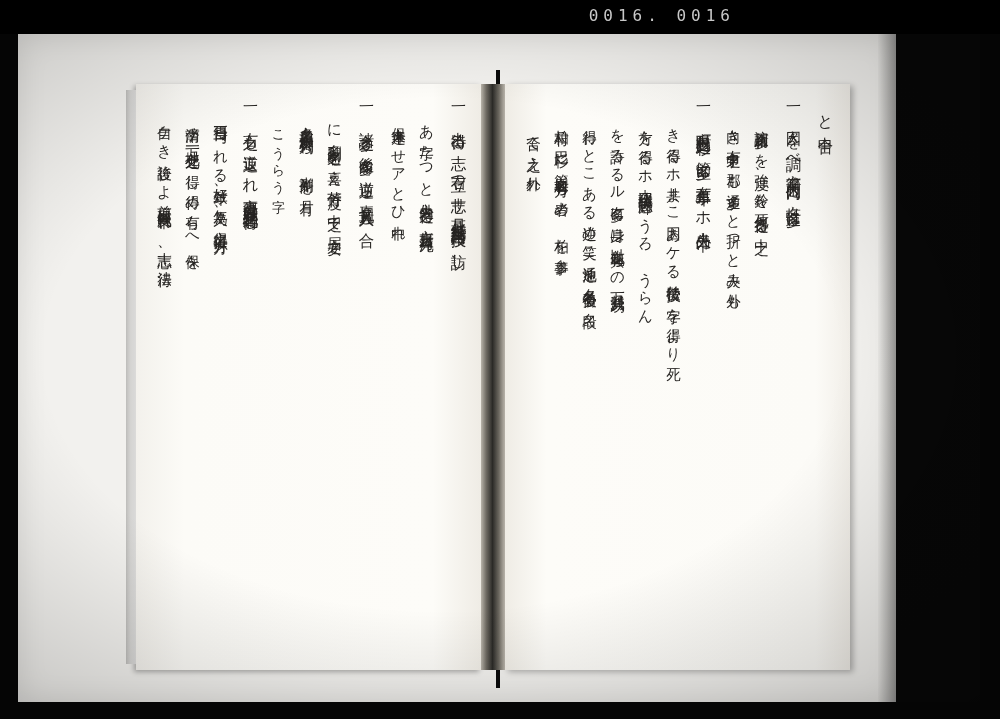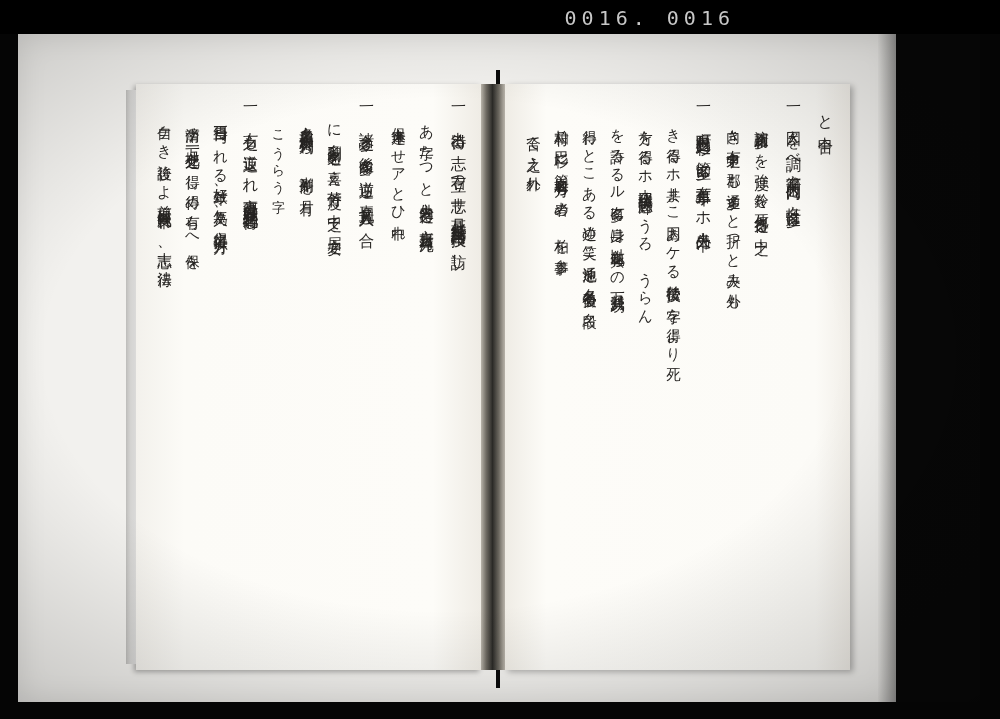--- a/index.html
+++ b/index.html
@@ -25,21 +25,21 @@
     left: 0; top: 0;
     width: 1000px; height: 34px;
     background: #000;
   }
   .frame-code {
     position: absolute;
     top: 6px;
     right: 265px;
     color: #d9d9d9;
     font-family: "DejaVu Sans Mono", monospace;
-    font-size: 20px;
+    font-size: 16px;
     letter-spacing: 5px;
     white-space: nowrap;
     opacity: 0.92;
   }
   
   .scan-area {
     position: absolute;
     left: 18px;
     top: 34px;
     width: 962px;

